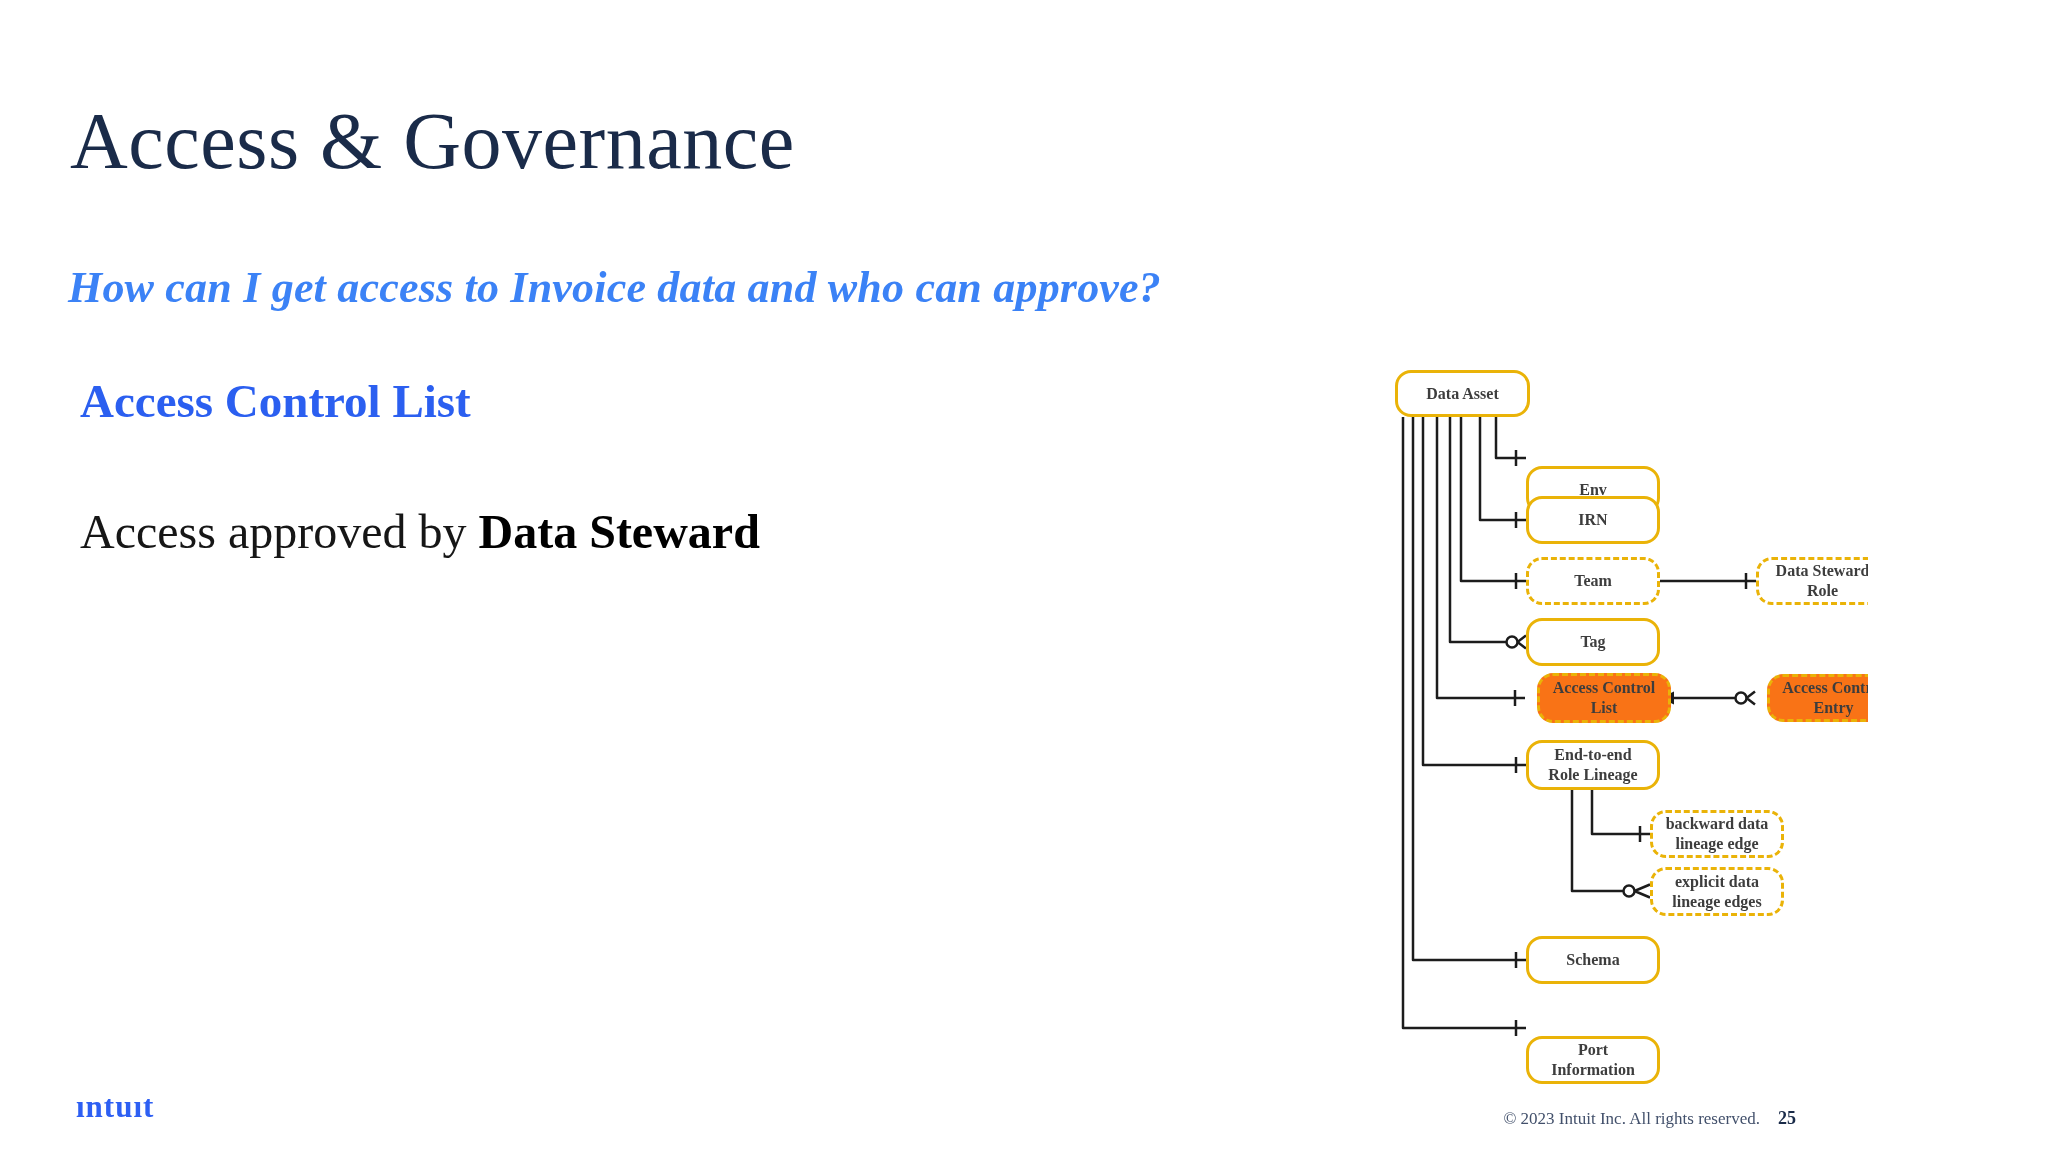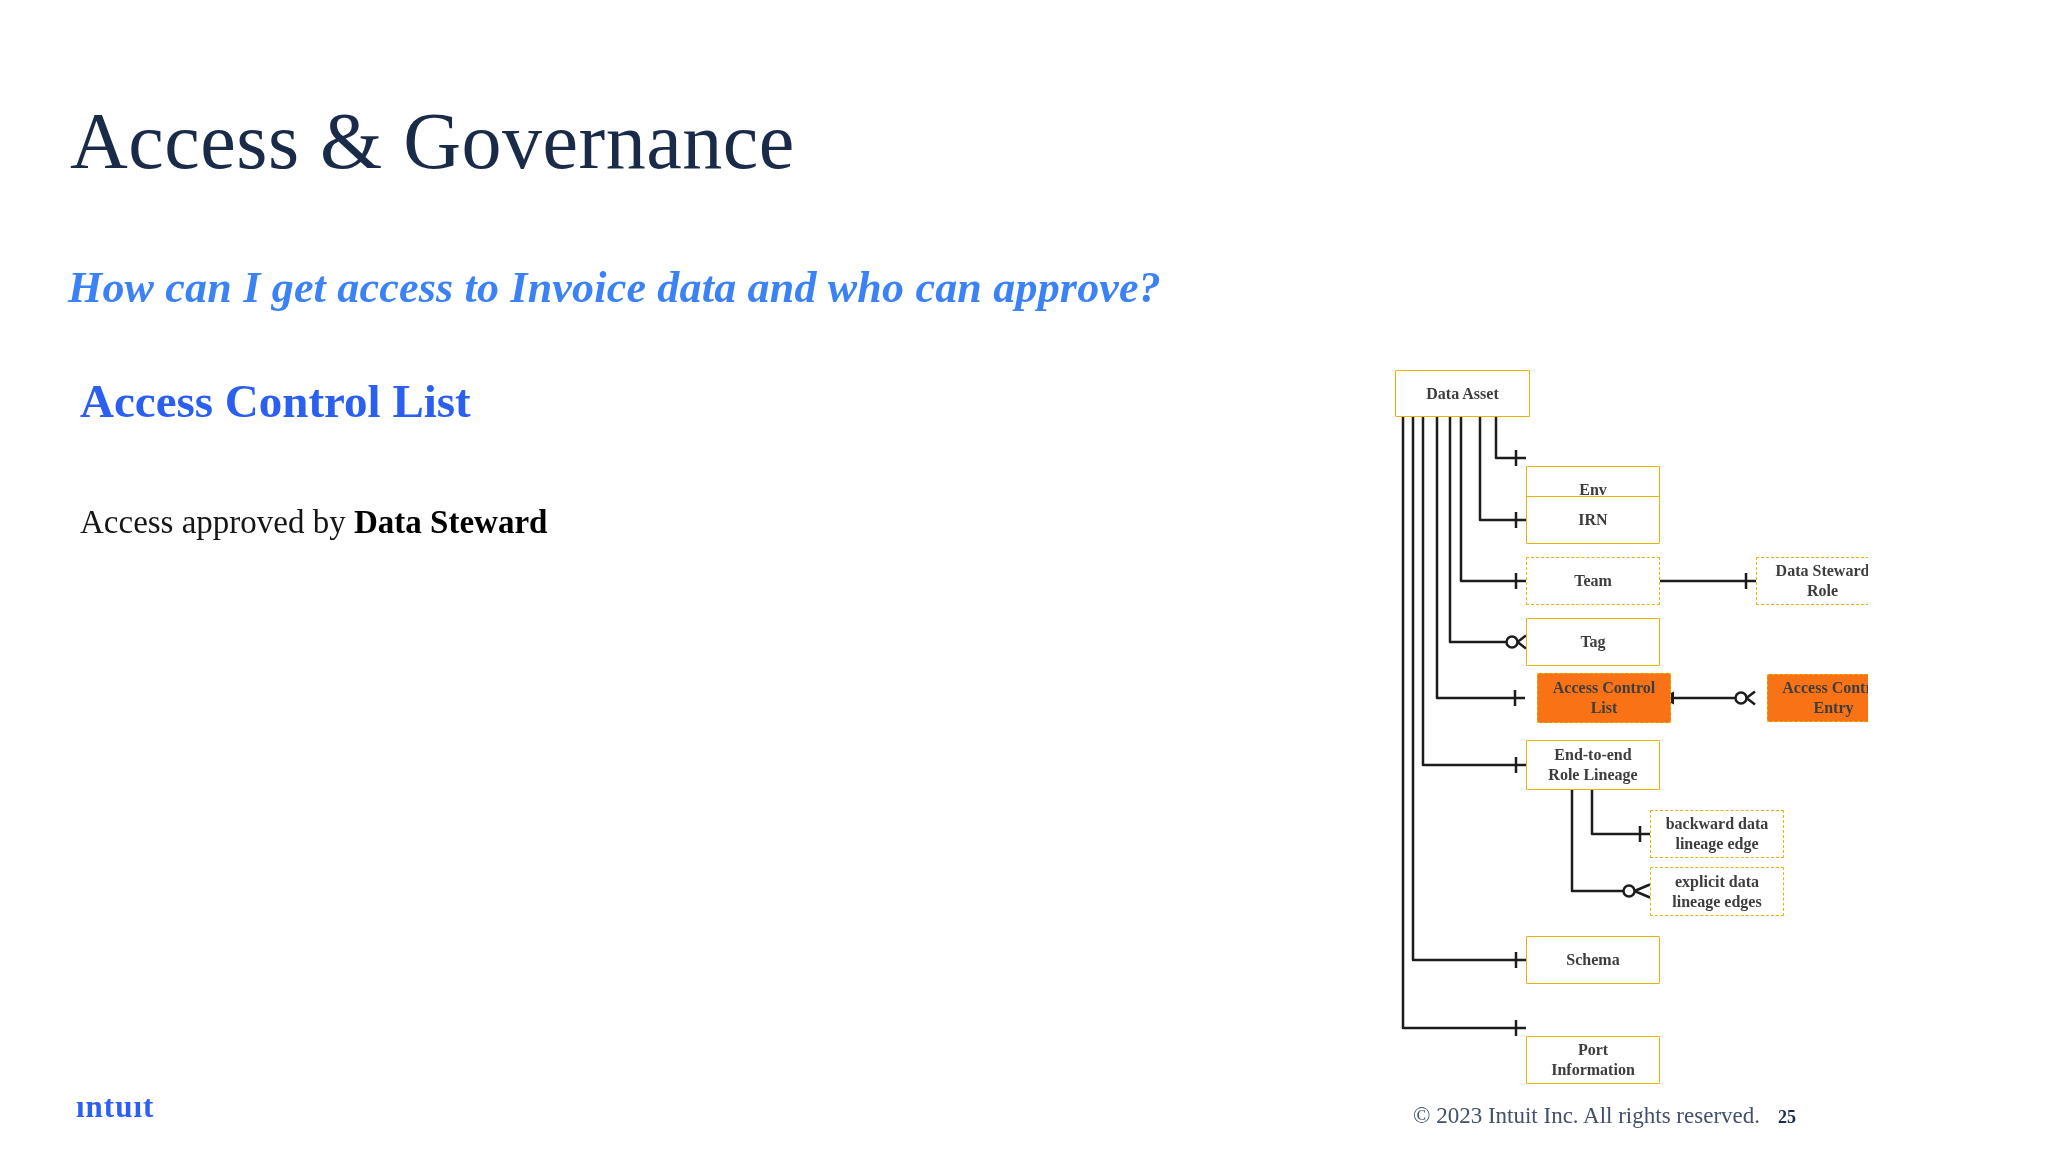--- a/index.html
+++ b/index.html
@@ -40,38 +40,38 @@
   .body-line1 {
     position: absolute;
     left: 80px; top: 446px;
     font-size: 39px;
     font-weight: 400;
     color: #161616;
   }
   .body-line2 {
     position: absolute;
     left: 80px; top: 504px;
-    font-size: 33px;
+    font-size: 48px;
     font-weight: 400;
     color: #161616;
   }
   .body-line2 .bold { font-weight: 700; color: #000000; }
 
   
   .diagram {
     position: absolute;
     left: 1390px; top: 360px;
     width: 620px; height: 720px;
   }
   .edges { position: absolute; left: 0; top: 0; }
   .node {
     position: absolute;
     box-sizing: border-box;
-    border: 1px solid #eab308;
-    border-radius: 1px;
+    border: 3px solid #eab308;
+    border-radius: 16px;
     background: #ffffff;
     color: #3d3d3d;
     font-size: 16px;
     font-weight: 700;
     line-height: 1.25;
     display: flex;
     align-items: center;
     justify-content: center;
     text-align: center;
     white-space: pre-line;
@@ -88,21 +88,21 @@
     letter-spacing: 1px;
     color: #2d5ff3;
   }
   .footer-right {
     position: absolute;
     right: 72px; bottom: 24px;
     display: flex;
     align-items: baseline;
     gap: 18px;
   }
-  .copyright { font-size: 23px; color: #42506b; }
+  .copyright { font-size: 17px; color: #42506b; }
   .page-number { font-size: 18px; font-weight: 700; color: #1a2b49; }
 </style>
 </head>
 <body>
 
 <div class="slide">
 
   <div class="title">Access &amp; Governance</div>
   <div class="question">How can I get access to Invoice data and who can approve?</div>
 

